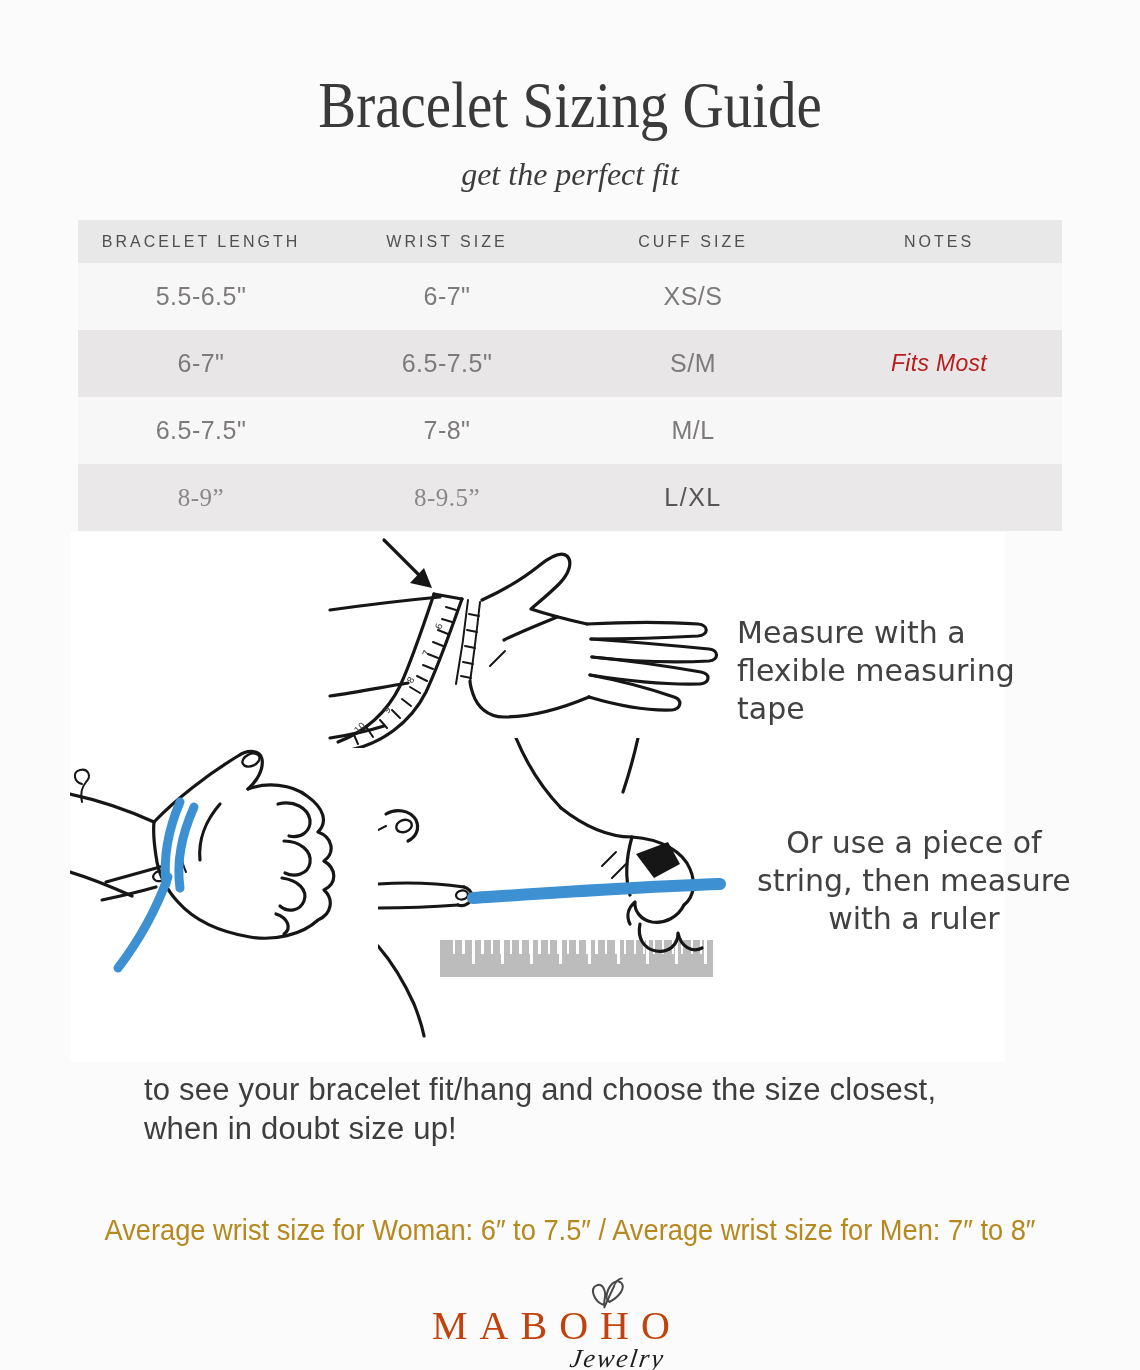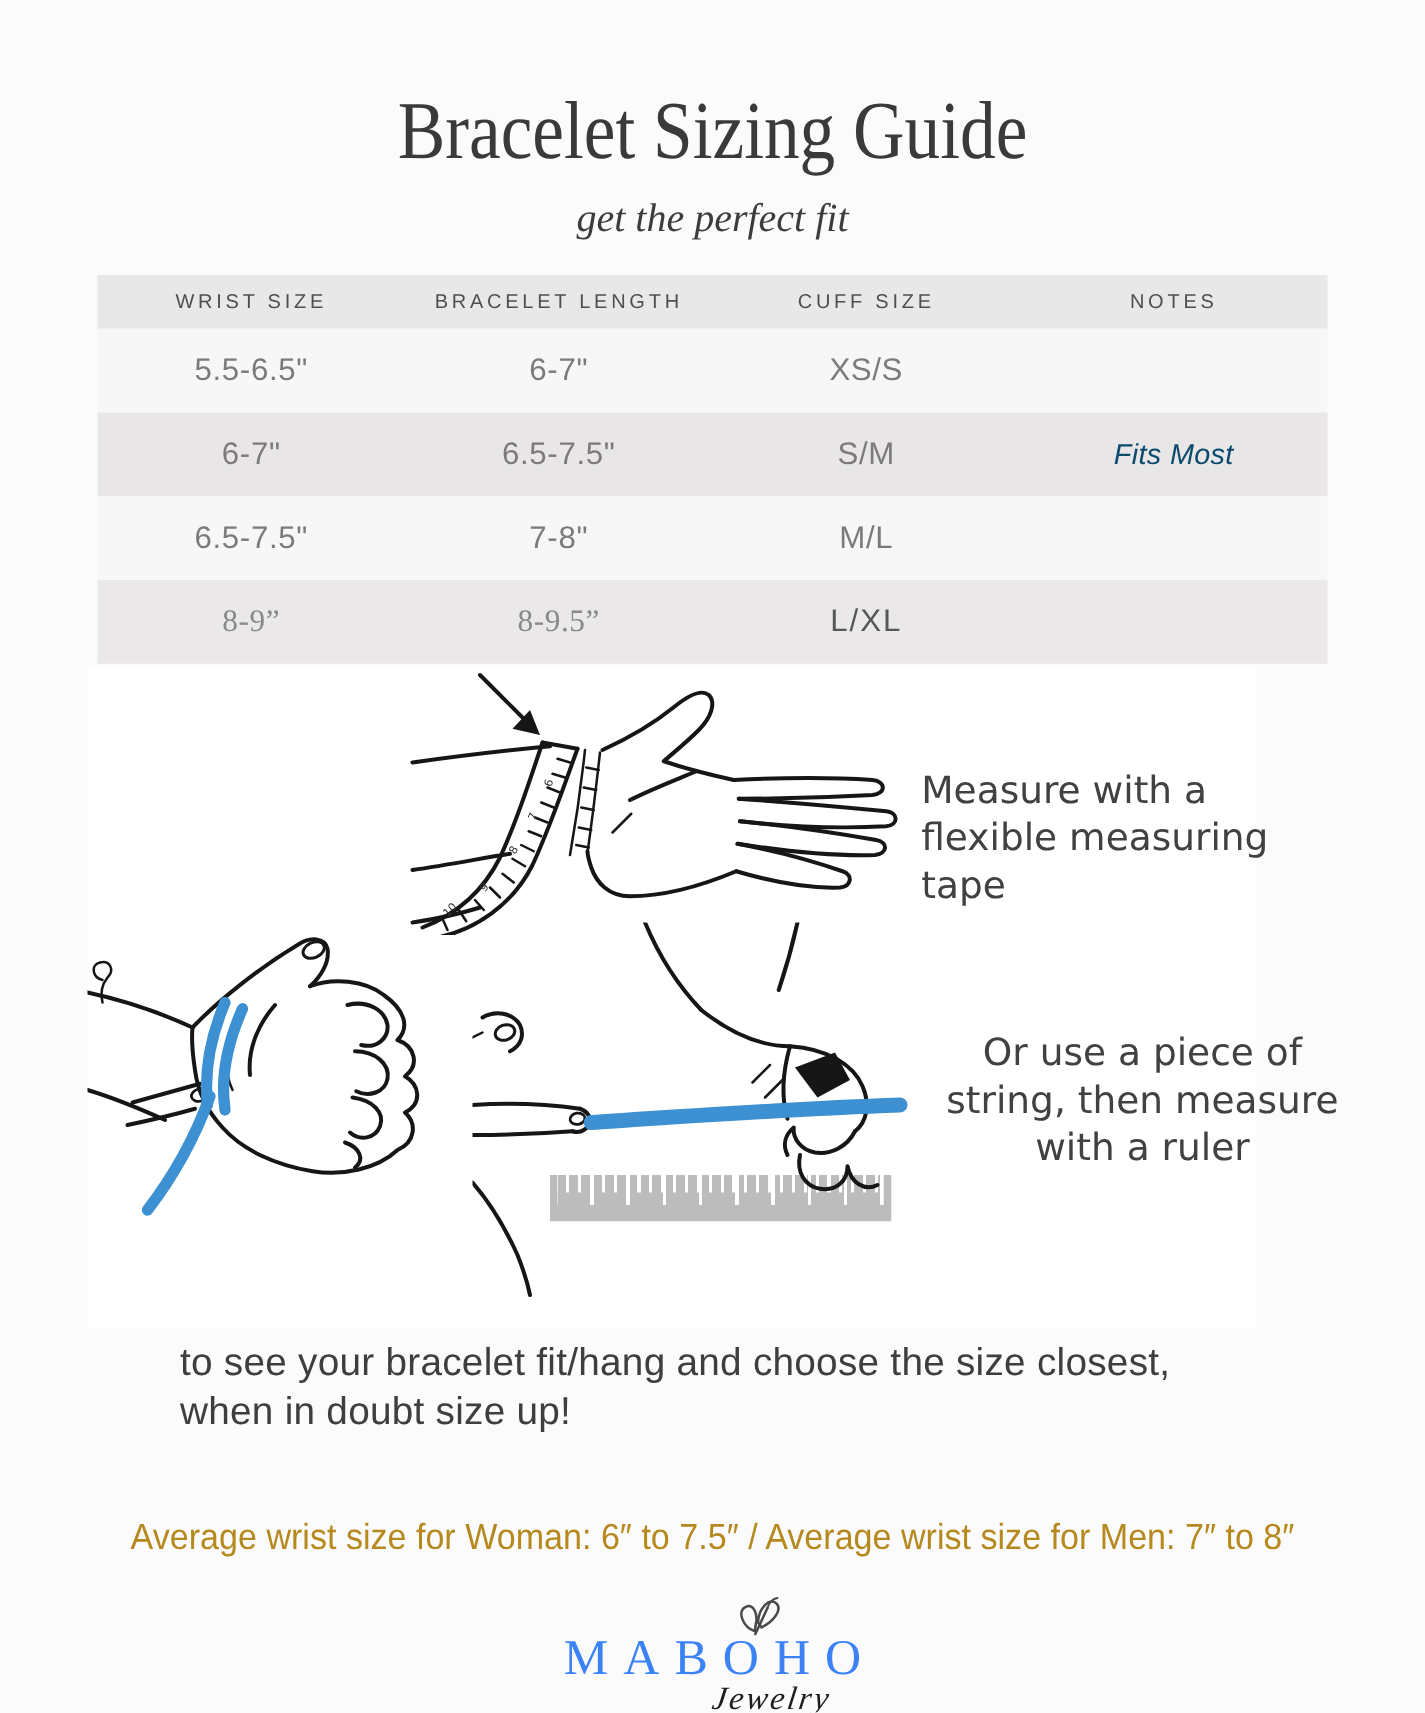--- a/index.html
+++ b/index.html
@@ -31,21 +31,21 @@
   .bg-light { background:#f8f7f7; }
   .bg-dark  { background:#e8e6e6; }
   .bg-dark2 { background:#eae8e8; }
   .t-cell {
     flex:1; display:flex; align-items:center; justify-content:center;
     font-size:25px; color:#7d7a7a; letter-spacing:0.5px;
   }
   .t-head .t-cell { font-size:16px; letter-spacing:3px; color:#4f4f4f; }
   .cell-serif { font-family:"Liberation Serif", serif; color:#8a8888; }
   .cell-strong { color:#565656; letter-spacing:1.5px; }
-  .cell-italic { font-style:italic; font-size:23px; color:#0c4a6e; letter-spacing:0.3px; }
+  .cell-italic { font-style:italic; font-size:23px; color:#b91c1c; letter-spacing:0.3px; }
 
   
   .illo { position:absolute; }
   .illo-tape  { left:328px; top:534px; width:404px; height:214px; }
   .illo-fist  { left:70px;  top:742px; width:345px; height:240px; }
   .illo-hands { left:378px; top:738px; width:360px; height:300px; }
   svg .ink   { fill:none; stroke:#161616; stroke-width:3.2; stroke-linecap:round; stroke-linejoin:round; }
   svg .thin  { fill:none; stroke:#161616; stroke-width:2;   stroke-linecap:round; }
   svg .blue  { fill:none; stroke:#3d90d2; stroke-linecap:round; }
   svg .num   { font-family:"DejaVu Sans", sans-serif; font-size:9px; fill:#333; }
@@ -78,44 +78,44 @@
   .avg-note {
     position:absolute; left:0; top:1214px; width:1140px; text-align:center;
     font-size:29px; color:#b6891f; letter-spacing:0px;
     transform:scaleX(0.94);
   }
 
   
   .logo { position:absolute; left:420px; top:1280px; width:300px; height:86px; }
   .butterfly { position:absolute; left:168px; top:-4px; transform:rotate(-8deg); }
   .logo-name {
-    position:absolute; left:0; top:22px; width:100%; text-align:center;
-    font-family:"Liberation Serif", serif; font-size:40px; color:#3b82f6;
+    position:absolute; left:0; top:22px; width:100%; 
+    font-family:"Liberation Serif", serif; font-size:40px; color:#c2410c;
     letter-spacing:12px; text-indent:12px;
   }
   .logo-tagline {
     position:absolute; left:150px; top:64px;
     font-family:"Liberation Serif", serif; font-style:italic;
     font-size:26px; color:#1e1e1e; letter-spacing:2px; transform:skewX(-8deg);
   }
 </style>
 </head>
 <body>
 
 <div class="canvas">
 
   <div class="figure-bg"></div>
 
   <div class="title">Bracelet Sizing Guide</div>
   <div class="subtitle">get the perfect fit</div>
 
   <div class="size-table">
     <div class="t-row t-head">
+      <div class="t-cell">BRACELET LENGTH</div>
       <div class="t-cell">WRIST SIZE</div>
-      <div class="t-cell">BRACELET LENGTH</div>
       <div class="t-cell">CUFF SIZE</div>
       <div class="t-cell">NOTES</div>
     </div>
     <div class="t-row t-data bg-light">
       <div class="t-cell">5.5-6.5"</div>
       <div class="t-cell">6-7"</div>
       <div class="t-cell">XS/S</div>
       <div class="t-cell"></div>
     </div>
     <div class="t-row t-data bg-dark">

